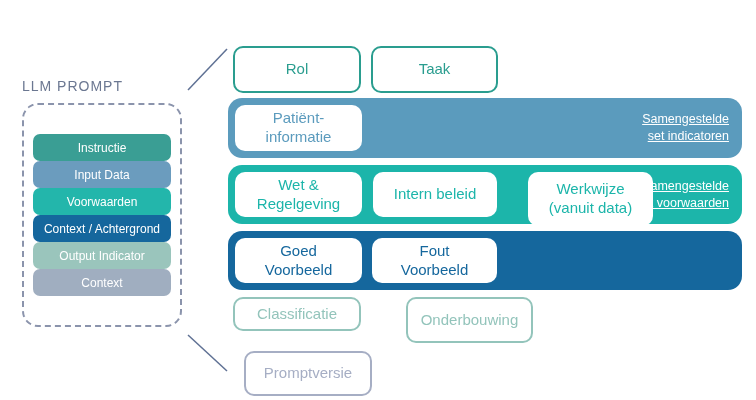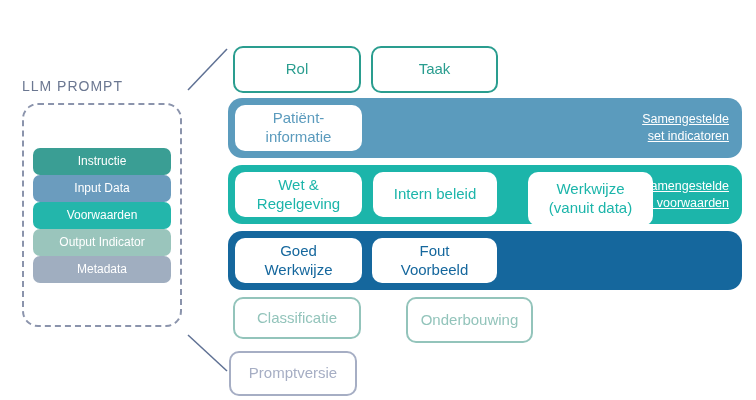--- a/index.html
+++ b/index.html
@@ -52,22 +52,23 @@
     <line x1="188" y1="90" x2="227" y2="49" stroke="#5f7194" stroke-width="1.5"></line>
     <line x1="188" y1="335" x2="227" y2="371" stroke="#5f7194" stroke-width="1.5"></line>
   </svg>
 
   <div class="abs prompt-title">LLM PROMPT</div>
 
   <div class="abs dashed-box">
     <div class="p-item" style="--c: #3a9e94;">Instructie</div>
     <div class="p-item" style="--c: #6b9cbe;">Input Data</div>
     <div class="p-item" style="--c: #23b6ab;">Voorwaarden</div>
+    <div class="p-item" style="--c: #15679d;">Context / Achtergrond</div>
     <div class="p-item" style="--c: #9ac5bc;">Output Indicator</div>
-    <div class="p-item" style="--c: #a0aec0;">Metadata</div>
+    <div class="p-item" style="--c: #a0aec0;">Context</div>
   </div>
 
   <div class="abs outline-box" style="left: 233px; top: 46px; width: 128px; height: 47px; --c: #2a9d8f;">Rol</div>
   <div class="abs outline-box" style="left: 371px; top: 46px; width: 127px; height: 47px; --c: #2a9d8f;">Taak</div>
 
   <div class="abs bar" style="left: 228px; top: 98px; width: 514px; height: 60px; --c: #5b9bbd;">
     <div class="chip" style="left:7px;top:7px;width:127px;height:46px">Patiënt-
 informatie</div>
     <div class="caption">Samengestelde
 set indicatoren</div>
@@ -78,23 +79,23 @@
     <div class="chip" style="left:7px;top:7px;width:127px;height:45px">Wet &amp;
 Regelgeving</div>
     <div class="chip" style="left:300px;top:7px;width:125px;height:54px">Werkwijze
 (vanuit data)</div>
     <div class="caption">Samengestelde
 set voorwaarden</div>
   </div>
 
   <div class="abs bar" style="left: 228px; top: 231px; width: 514px; height: 59px; --c: #15679d;">
     <div class="chip" style="left:7px;top:7px;width:127px;height:45px">Goed
-Werkwijze</div>
+Voorbeeld</div>
     <div class="chip" style="left:144px;top:7px;width:125px;height:45px">Fout
 Voorbeeld</div>
   </div>
 
-  <div class="abs outline-box" style="left: 233px; top: 297px; width: 128px; height: 42px; --c: #93c4bb;">Classificatie</div>
+  <div class="abs outline-box" style="left: 233px; top: 297px; width: 128px; height: 34px; --c: #93c4bb;">Classificatie</div>
   <div class="abs outline-box" style="left: 370px; top: 297px; width: 127px; height: 46px; margin-left: 36px; --c: #93c4bb;">Onderbouwing</div>
 
-  <div class="abs outline-box" style="left: 229px; top: 351px; width: 128px; height: 45px; --c: #a6aec4;">Promptversie</div>
+  <div class="abs outline-box" style="left: 244px; top: 351px; width: 128px; height: 45px; --c: #a6aec4;">Promptversie</div>
 
 </div>
 
 </body></html>

